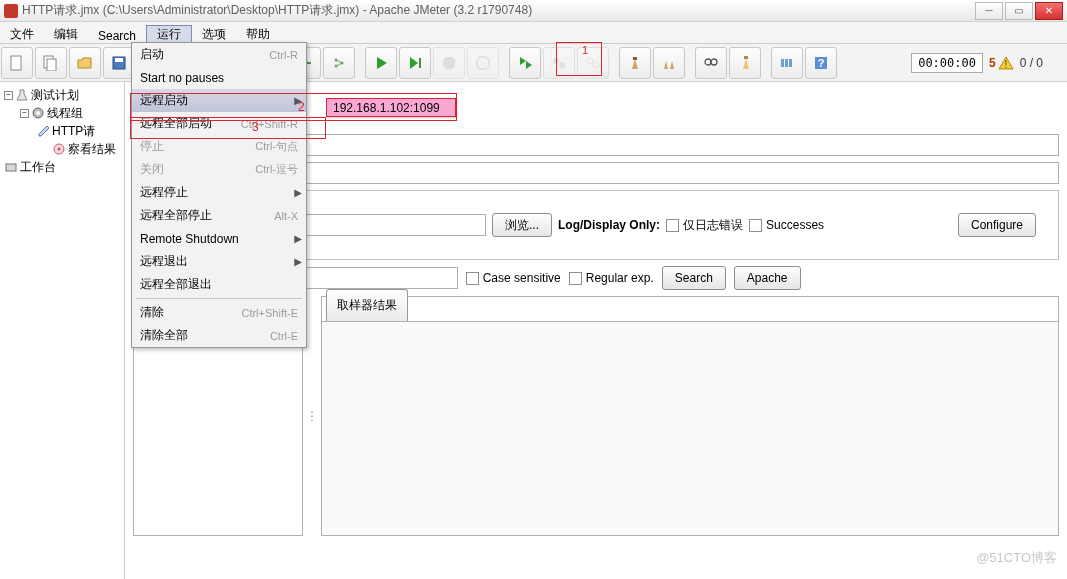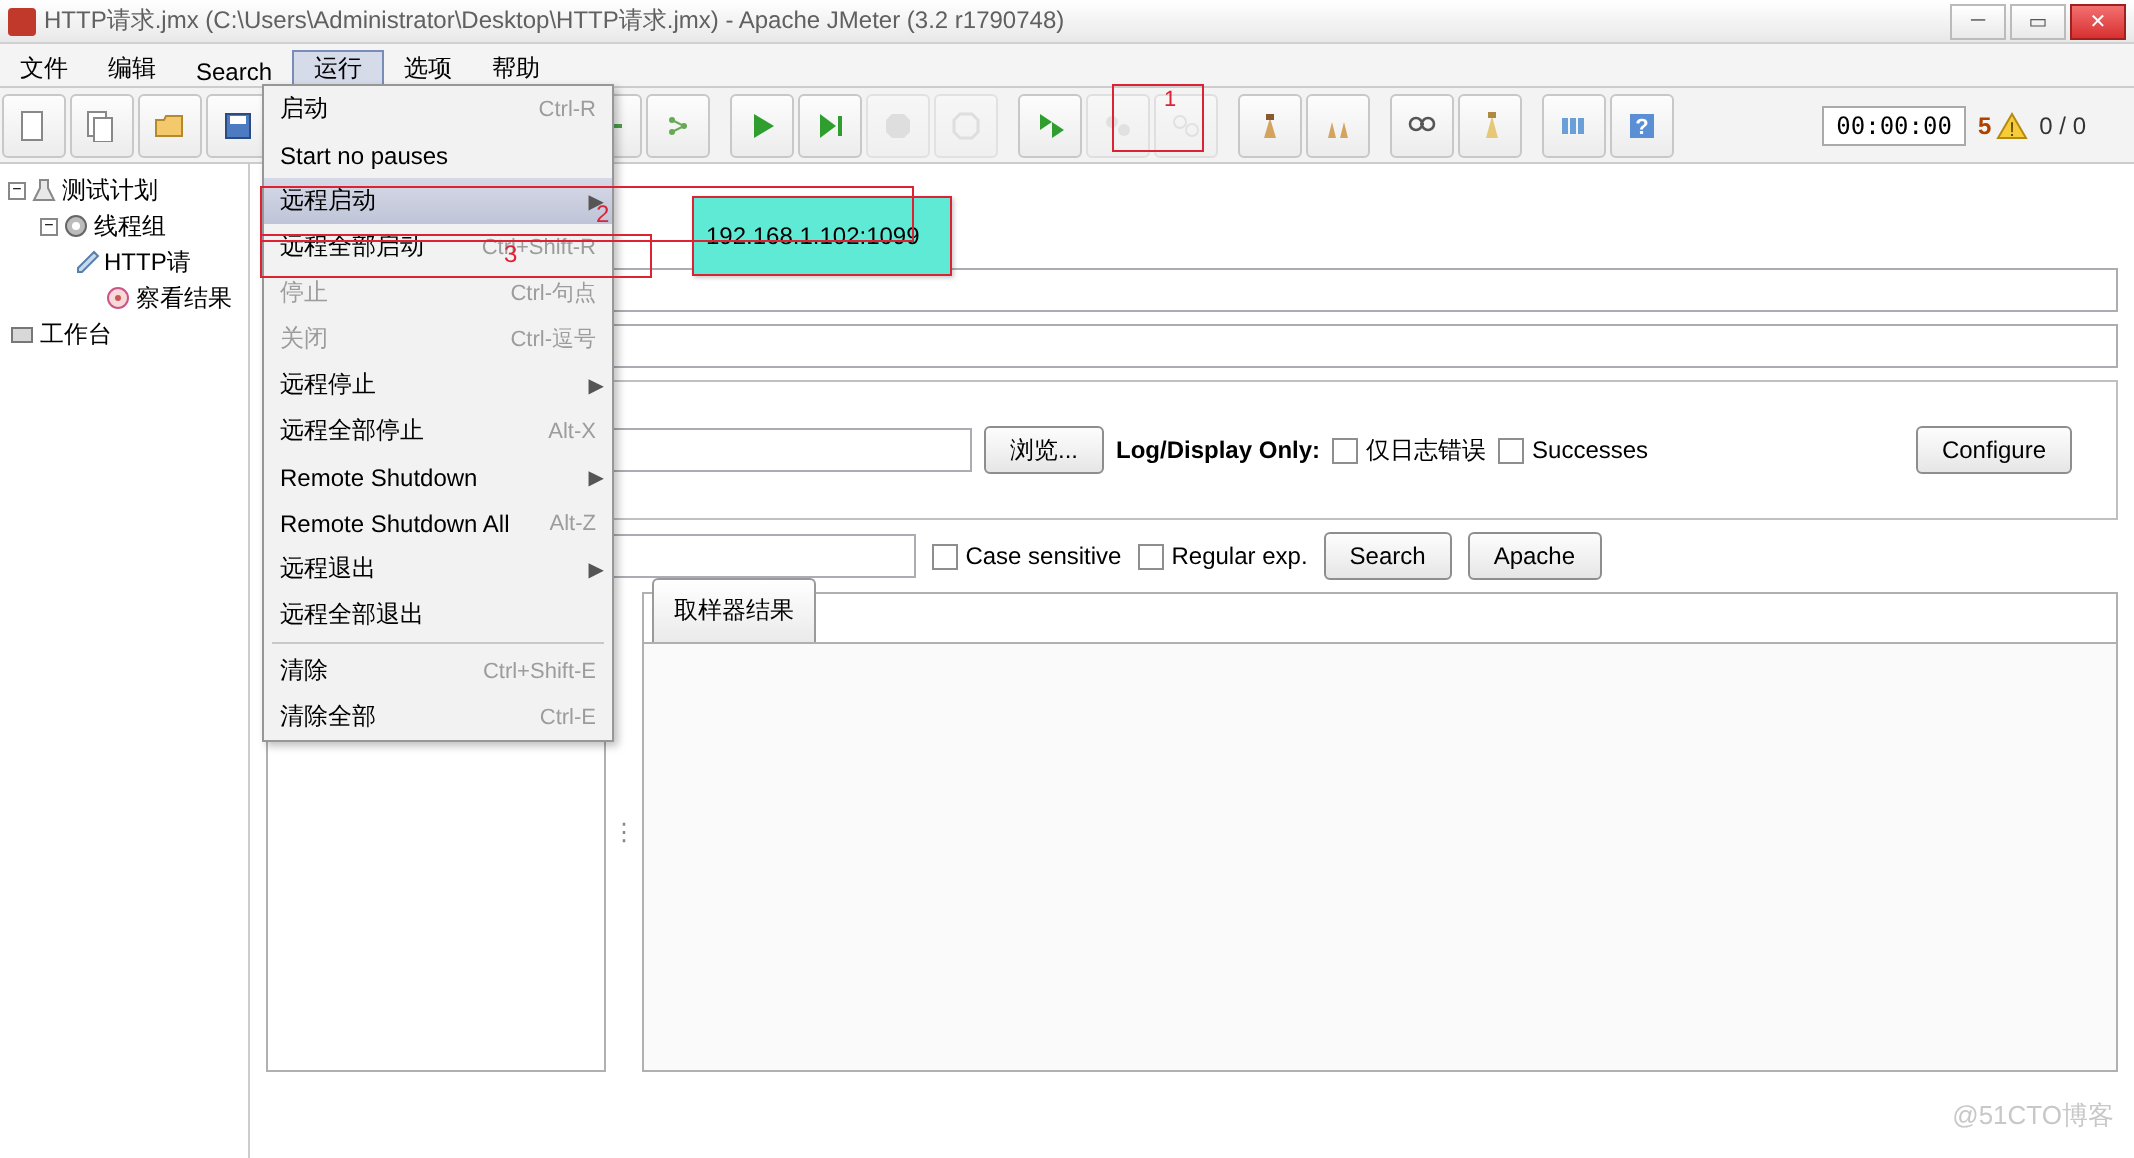--- a/index.html
+++ b/index.html
@@ -44,21 +44,21 @@
   .tabbar { height:24px; display:flex; align-items:flex-end; padding-left:4px;}
   .tab { height:32px; padding:0 10px; border:1px solid #9a9a9a; border-bottom:none; background:linear-gradient(#fff,#eaeaea); display:flex; align-items:center; border-radius:3px 3px 0 0;}
   .resultbody { flex:1; border-top:1px solid #b0b0b0; background:#fafafa;}
   .dropdown { position:absolute; top:42px; left:131px; width:176px; background:#f2f2f2; border:1px solid #979797; box-shadow:2px 2px 4px rgba(0,0,0,0.25); z-index:10;}
   .menurow { height:23px; display:flex; align-items:center; padding:0 8px; justify-content:space-between; position:relative;}
   .menurow.disabled { color:#9c9c9c;}
   .menushort { color:#9c9c9c; font-size:11px;}
   .menurow.highlight { background:linear-gradient(#d6d9e6,#bfc4d8);}
   .menurow .sub-arrow { position:absolute; right:4px; font-size:10px; color:#555;}
   .menusep { height:1px; background:#c8c8c8; margin:2px 4px;}
-  .submenu { position:absolute; top:98px; left:326px; width:130px; height:40px; background:#5eead4; border:1.5px solid #d23; display:flex; align-items:center; padding:0 6px; font-size:12px; z-index:11; box-shadow:1px 1px 2px rgba(0,0,0,0.2);margin-left:20px;}
+  .submenu { position:absolute; top:98px; left:326px; width:130px; height:19px; background:#f9a8d4; border:1.5px solid #d23; display:flex; align-items:center; padding:0 6px; font-size:12px; z-index:11; box-shadow:1px 1px 2px rgba(0,0,0,0.2);}
   .annot1 { position:absolute; top:42px; left:556px; width:46px; height:34px; border:1.5px solid #d23; z-index:20; pointer-events:none;}
   .annot1lbl { position:absolute; top:44px; left:582px; color:#d23; font-size:11px; z-index:21;}
   .annot2 { position:absolute; top:93px; left:130px; width:327px; height:28px; border:1.5px solid #d23; z-index:20; pointer-events:none;}
   .annot2lbl { position:absolute; top:100px; left:298px; color:#d23; z-index:21;}
   .annot3 { position:absolute; top:117px; left:130px; width:196px; height:22px; border:1.5px solid #d23; z-index:20; pointer-events:none;}
   .annot3lbl { position:absolute; top:120px; left:252px; color:#d23; z-index:21;}
   .watermark { position:absolute; right:10px; bottom:12px; color:#c8c8c8; font-size:13px;}
   svg { display:block;}
 </style>
 </head>
@@ -379,24 +379,20 @@
     </div>
   <div class="menurow">
       <span>远程全部停止</span>
       <span class="menushort">Alt-X</span>
     </div>
   <div class="menurow">
       <span>Remote Shutdown</span>
       <span class="sub-arrow">▶</span>
     </div>
   <div class="menurow">
-      <span>Remote Shutdown All</span>
-      <span class="menushort">Alt-Z</span>
-    </div>
-  <div class="menurow">
       <span>远程退出</span>
       <span class="sub-arrow">▶</span>
     </div>
   <div class="menurow">
       <span>远程全部退出</span>
     </div>
   <div class="menusep"></div>
   <div class="menurow">
       <span>清除</span>
       <span class="menushort">Ctrl+Shift-E</span>

